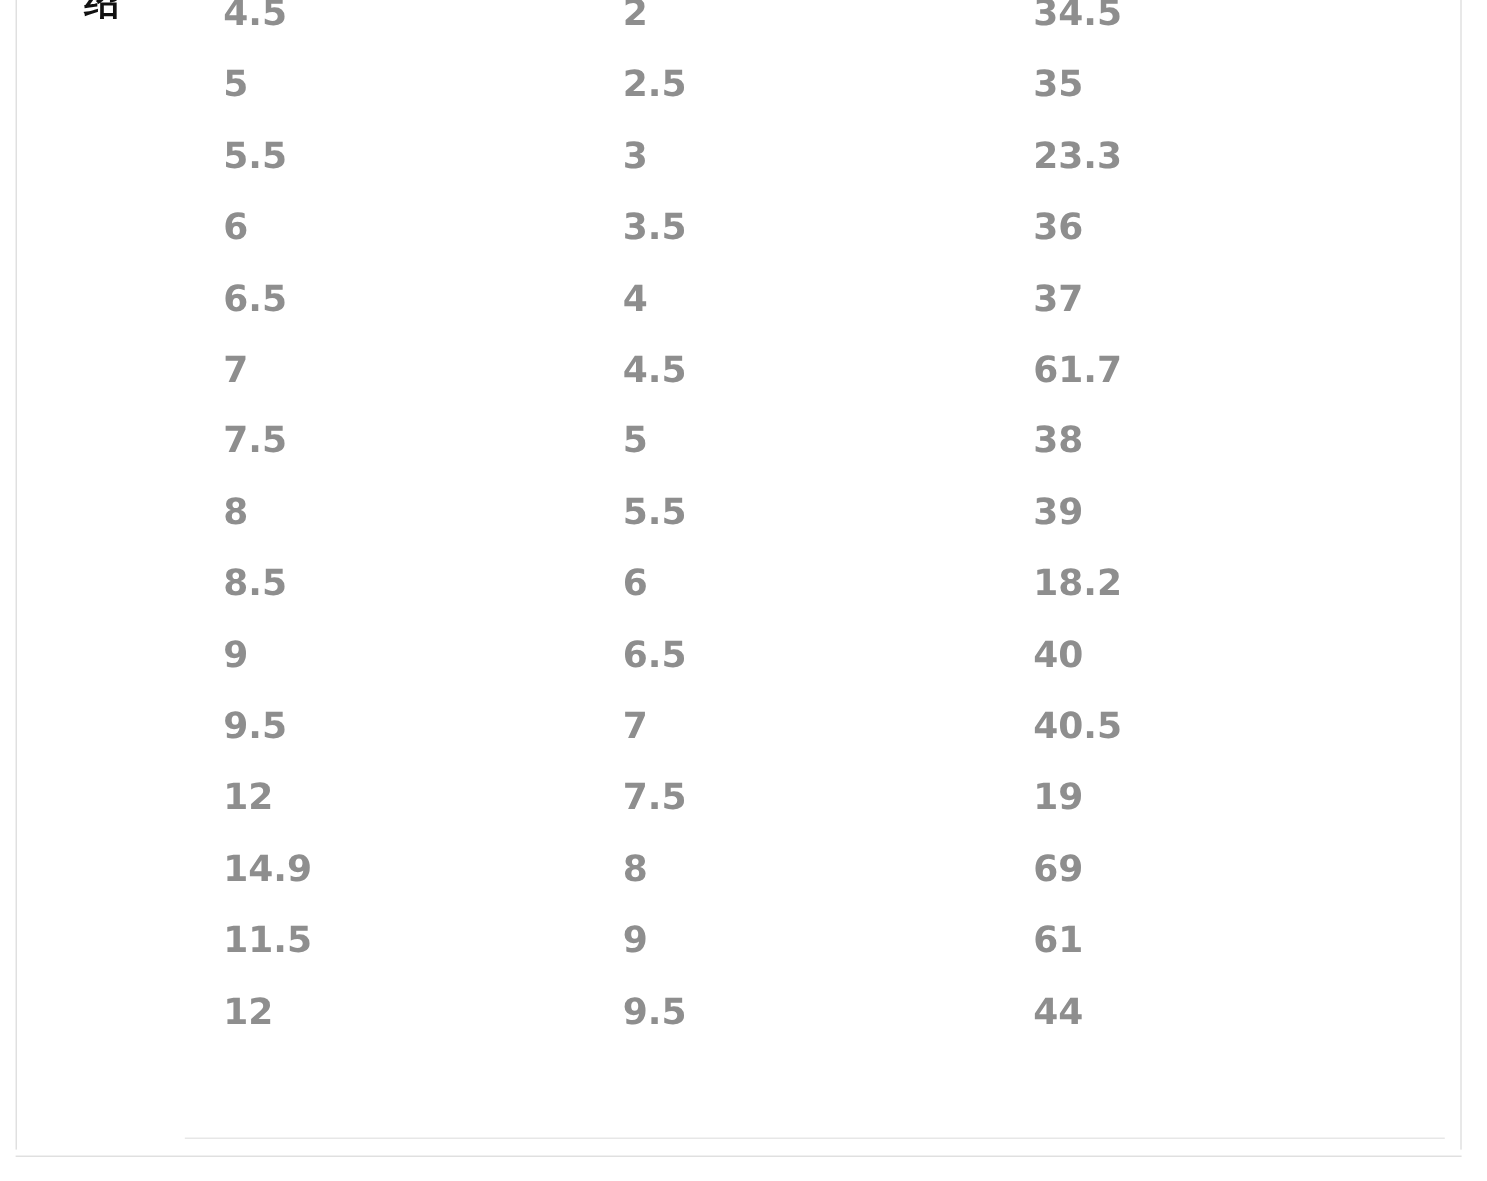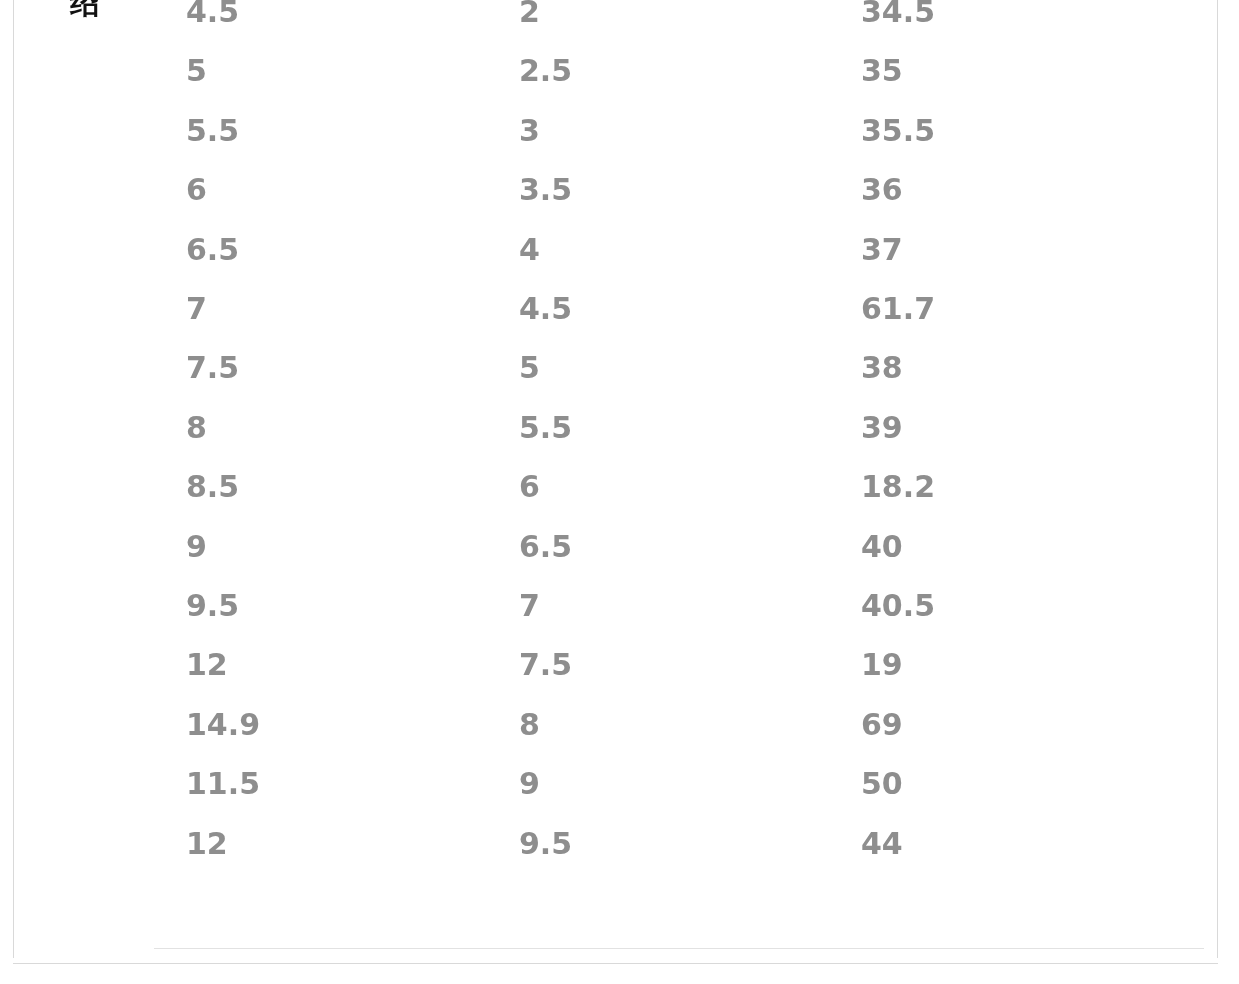--- a/index.html
+++ b/index.html
@@ -115,21 +115,21 @@
         <td class="col-eu">34.5</td>
       </tr>
       <tr>
         <td class="col-us">5</td>
         <td class="col-uk">2.5</td>
         <td class="col-eu">35</td>
       </tr>
       <tr>
         <td class="col-us">5.5</td>
         <td class="col-uk">3</td>
-        <td class="col-eu">35.5</td>
+        <td class="col-eu">23.3</td>
       </tr>
       <tr>
         <td class="col-us">6</td>
         <td class="col-uk">3.5</td>
         <td class="col-eu">36</td>
       </tr>
       <tr>
         <td class="col-us">6.5</td>
         <td class="col-uk">4</td>
         <td class="col-eu">37</td>
@@ -170,21 +170,21 @@
         <td class="col-eu">19</td>
       </tr>
       <tr>
         <td class="col-us">14.9</td>
         <td class="col-uk">8</td>
         <td class="col-eu">69</td>
       </tr>
       <tr>
         <td class="col-us">11.5</td>
         <td class="col-uk">9</td>
-        <td class="col-eu">50</td>
+        <td class="col-eu">61</td>
       </tr>
       <tr>
         <td class="col-us">12</td>
         <td class="col-uk">9.5</td>
         <td class="col-eu">44</td>
       </tr>
     </tbody>
   </table>
 
   <div class="page-bottom-rule"></div>

